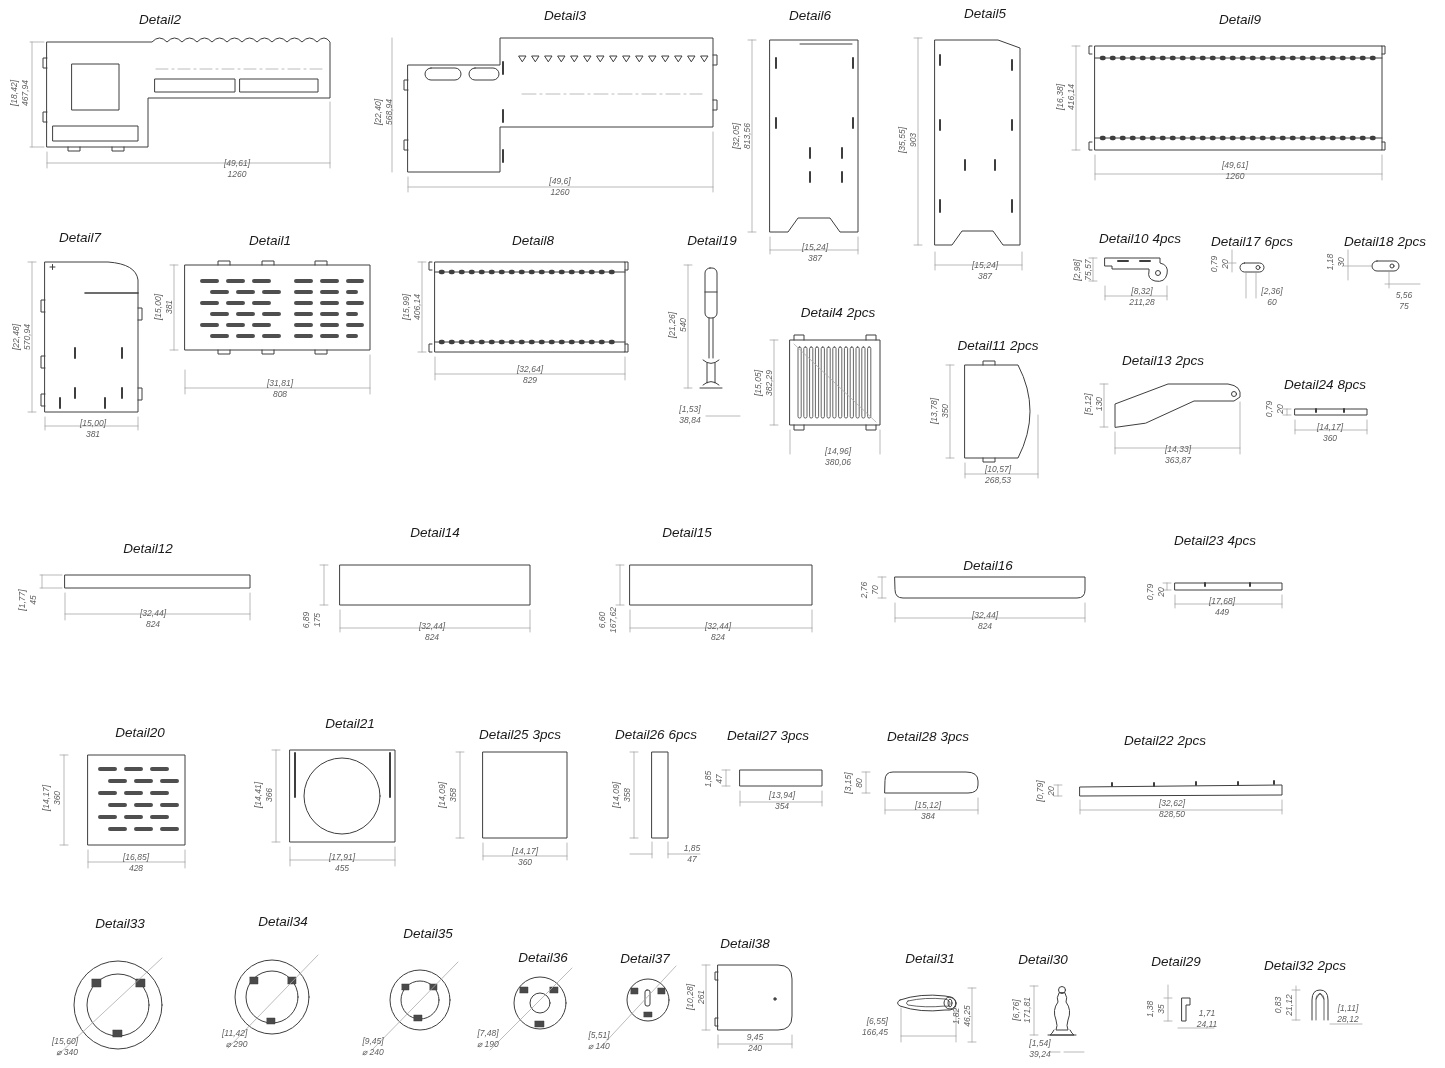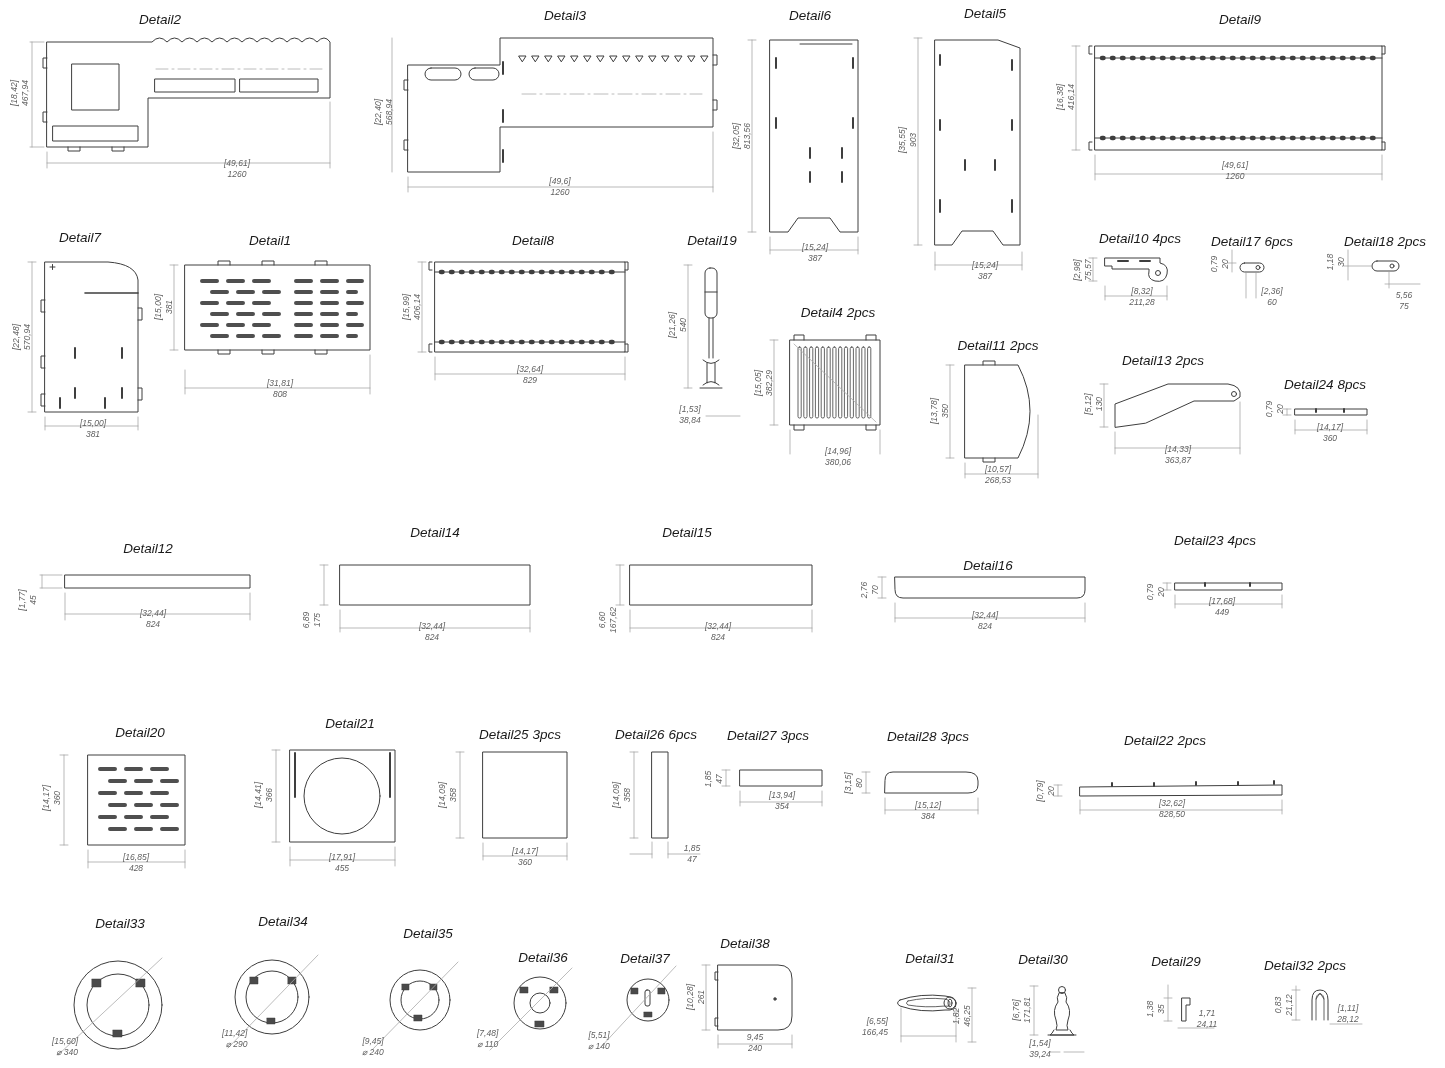--- a/index.html
+++ b/index.html
@@ -635,19 +635,19 @@
 <div class="dim dia" style="left:222px;top:1028px">
       <span>[11,42]</span>
       <span>⌀ 290</span>
     </div>
 <div class="dim dia" style="left:362px;top:1036px">
       <span>[9,45]</span>
       <span>⌀ 240</span>
     </div>
 <div class="dim dia" style="left:477px;top:1028px">
       <span>[7,48]</span>
-      <span>⌀ 110</span>
+      <span>⌀ 190</span>
     </div>
 <div class="dim dia" style="left:588px;top:1030px">
       <span>[5,51]</span>
       <span>⌀ 140</span>
     </div>
 </div>
 
 </body></html>

